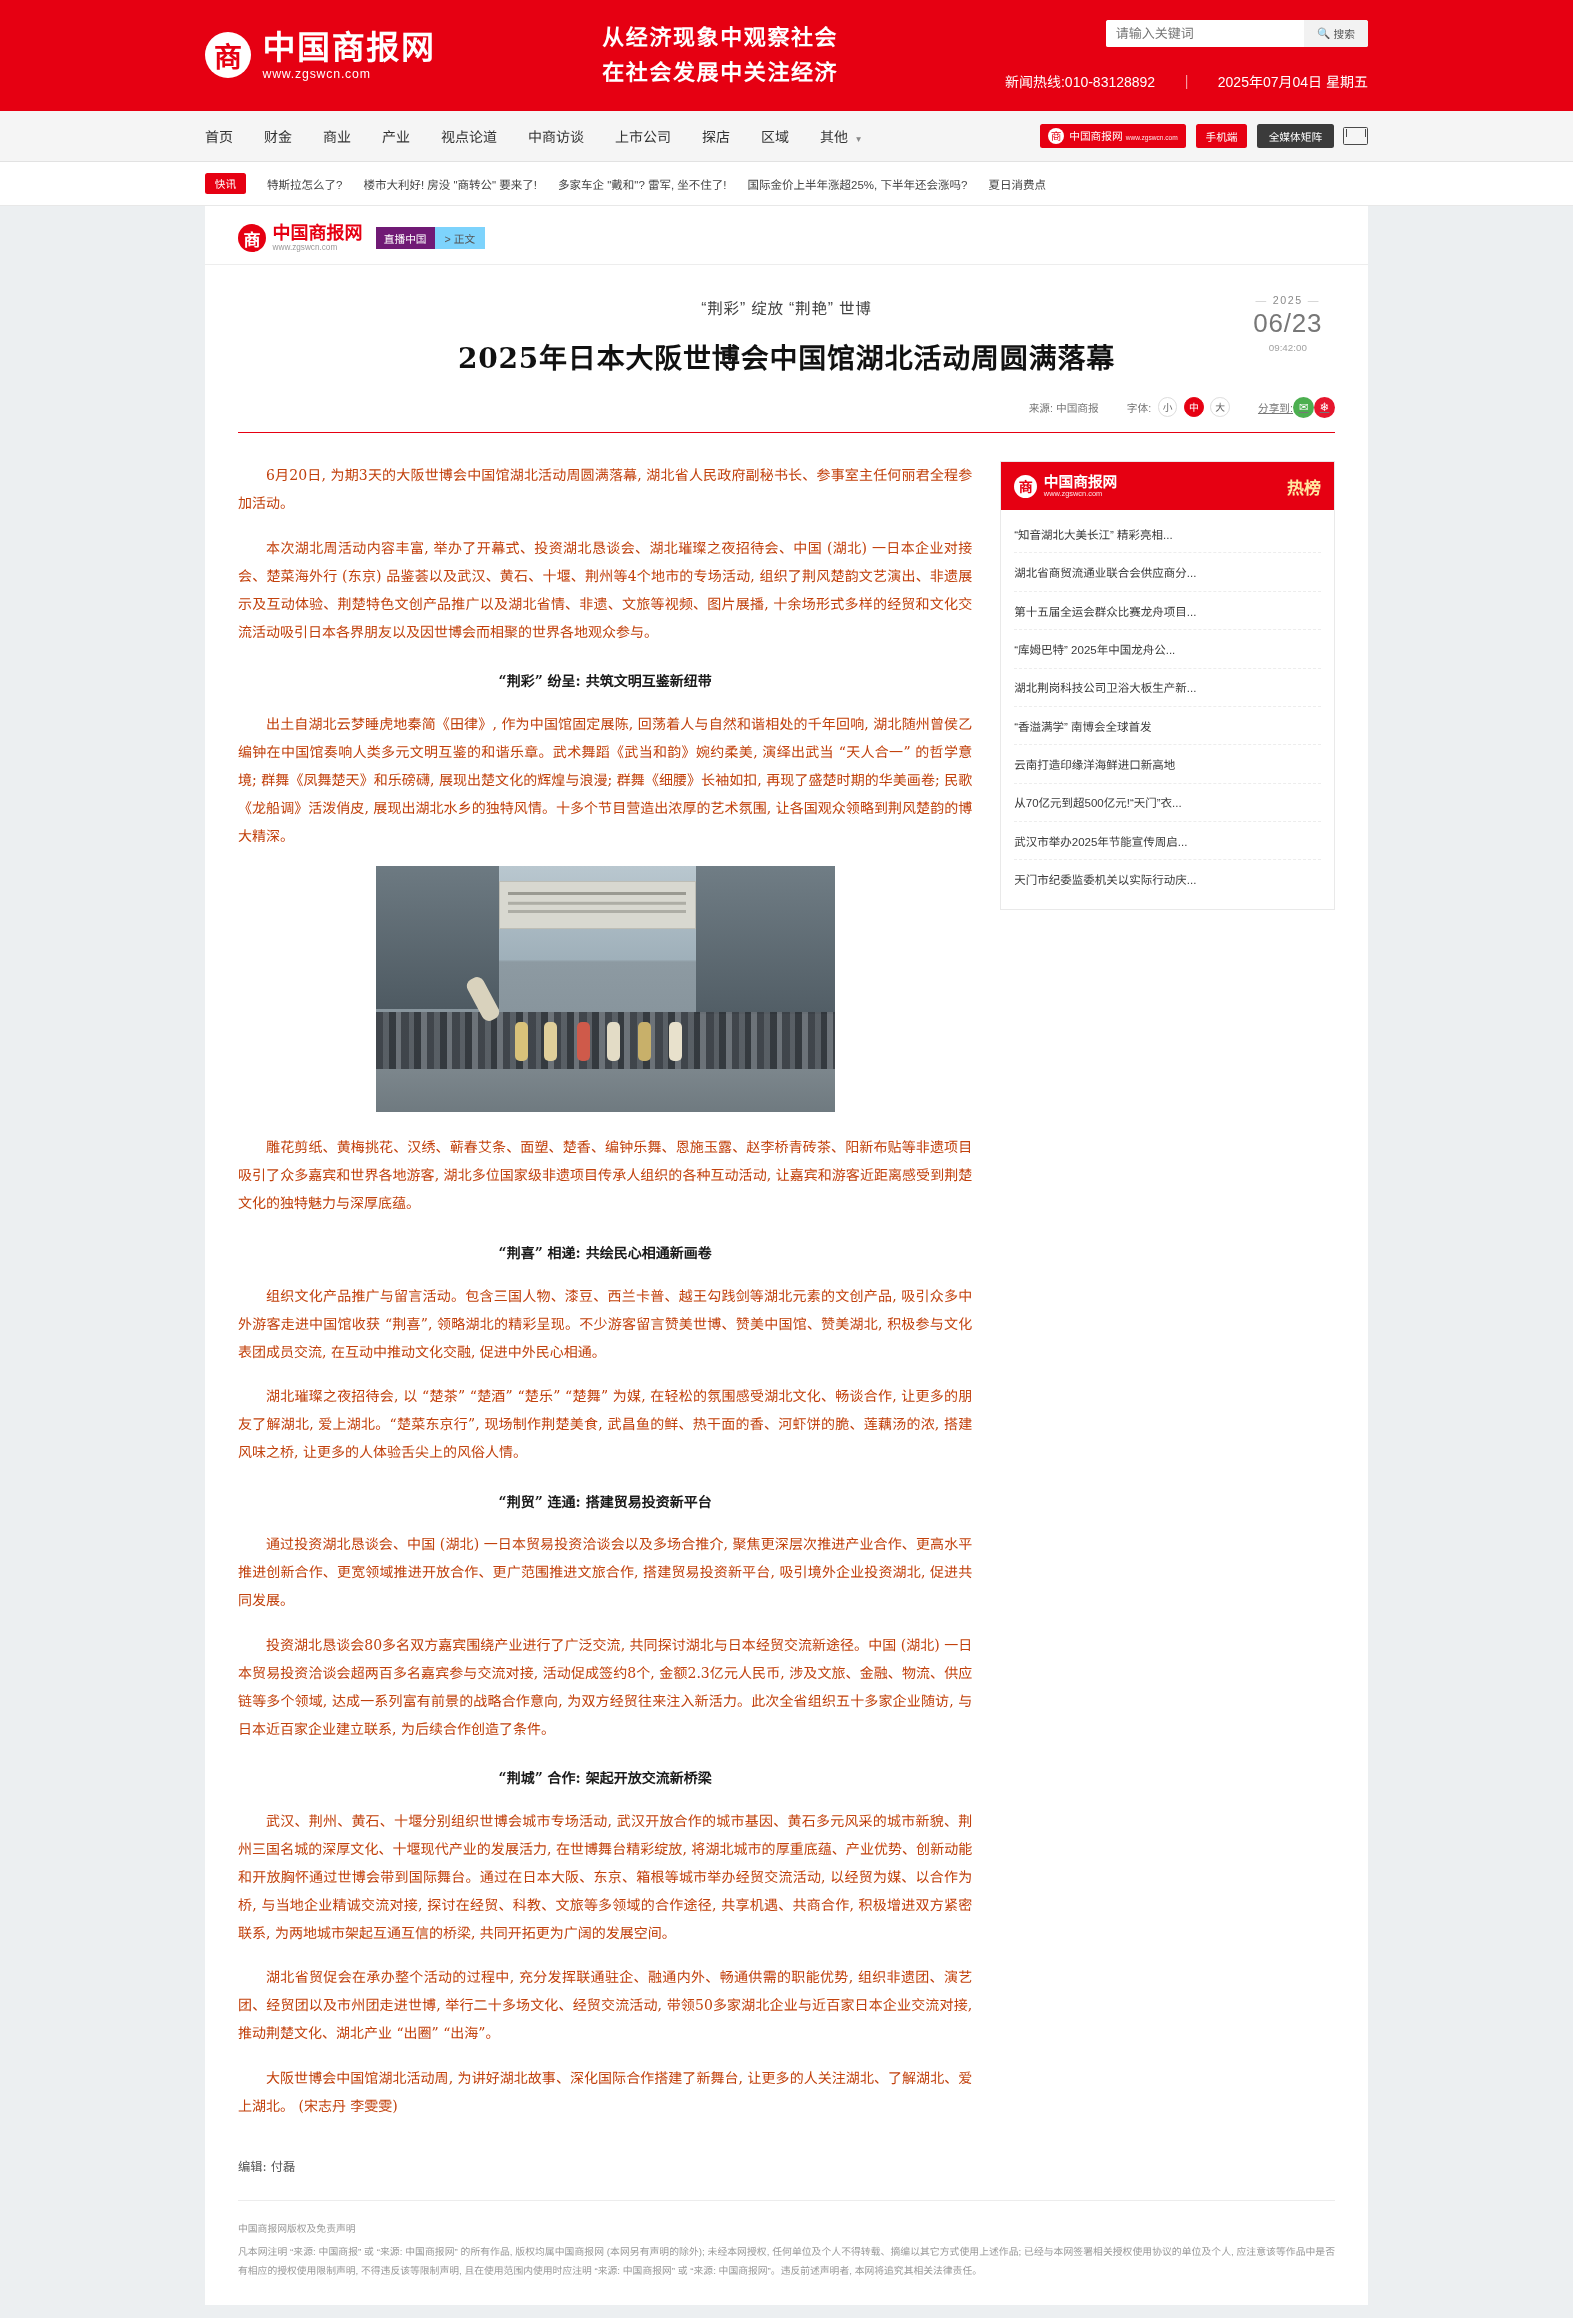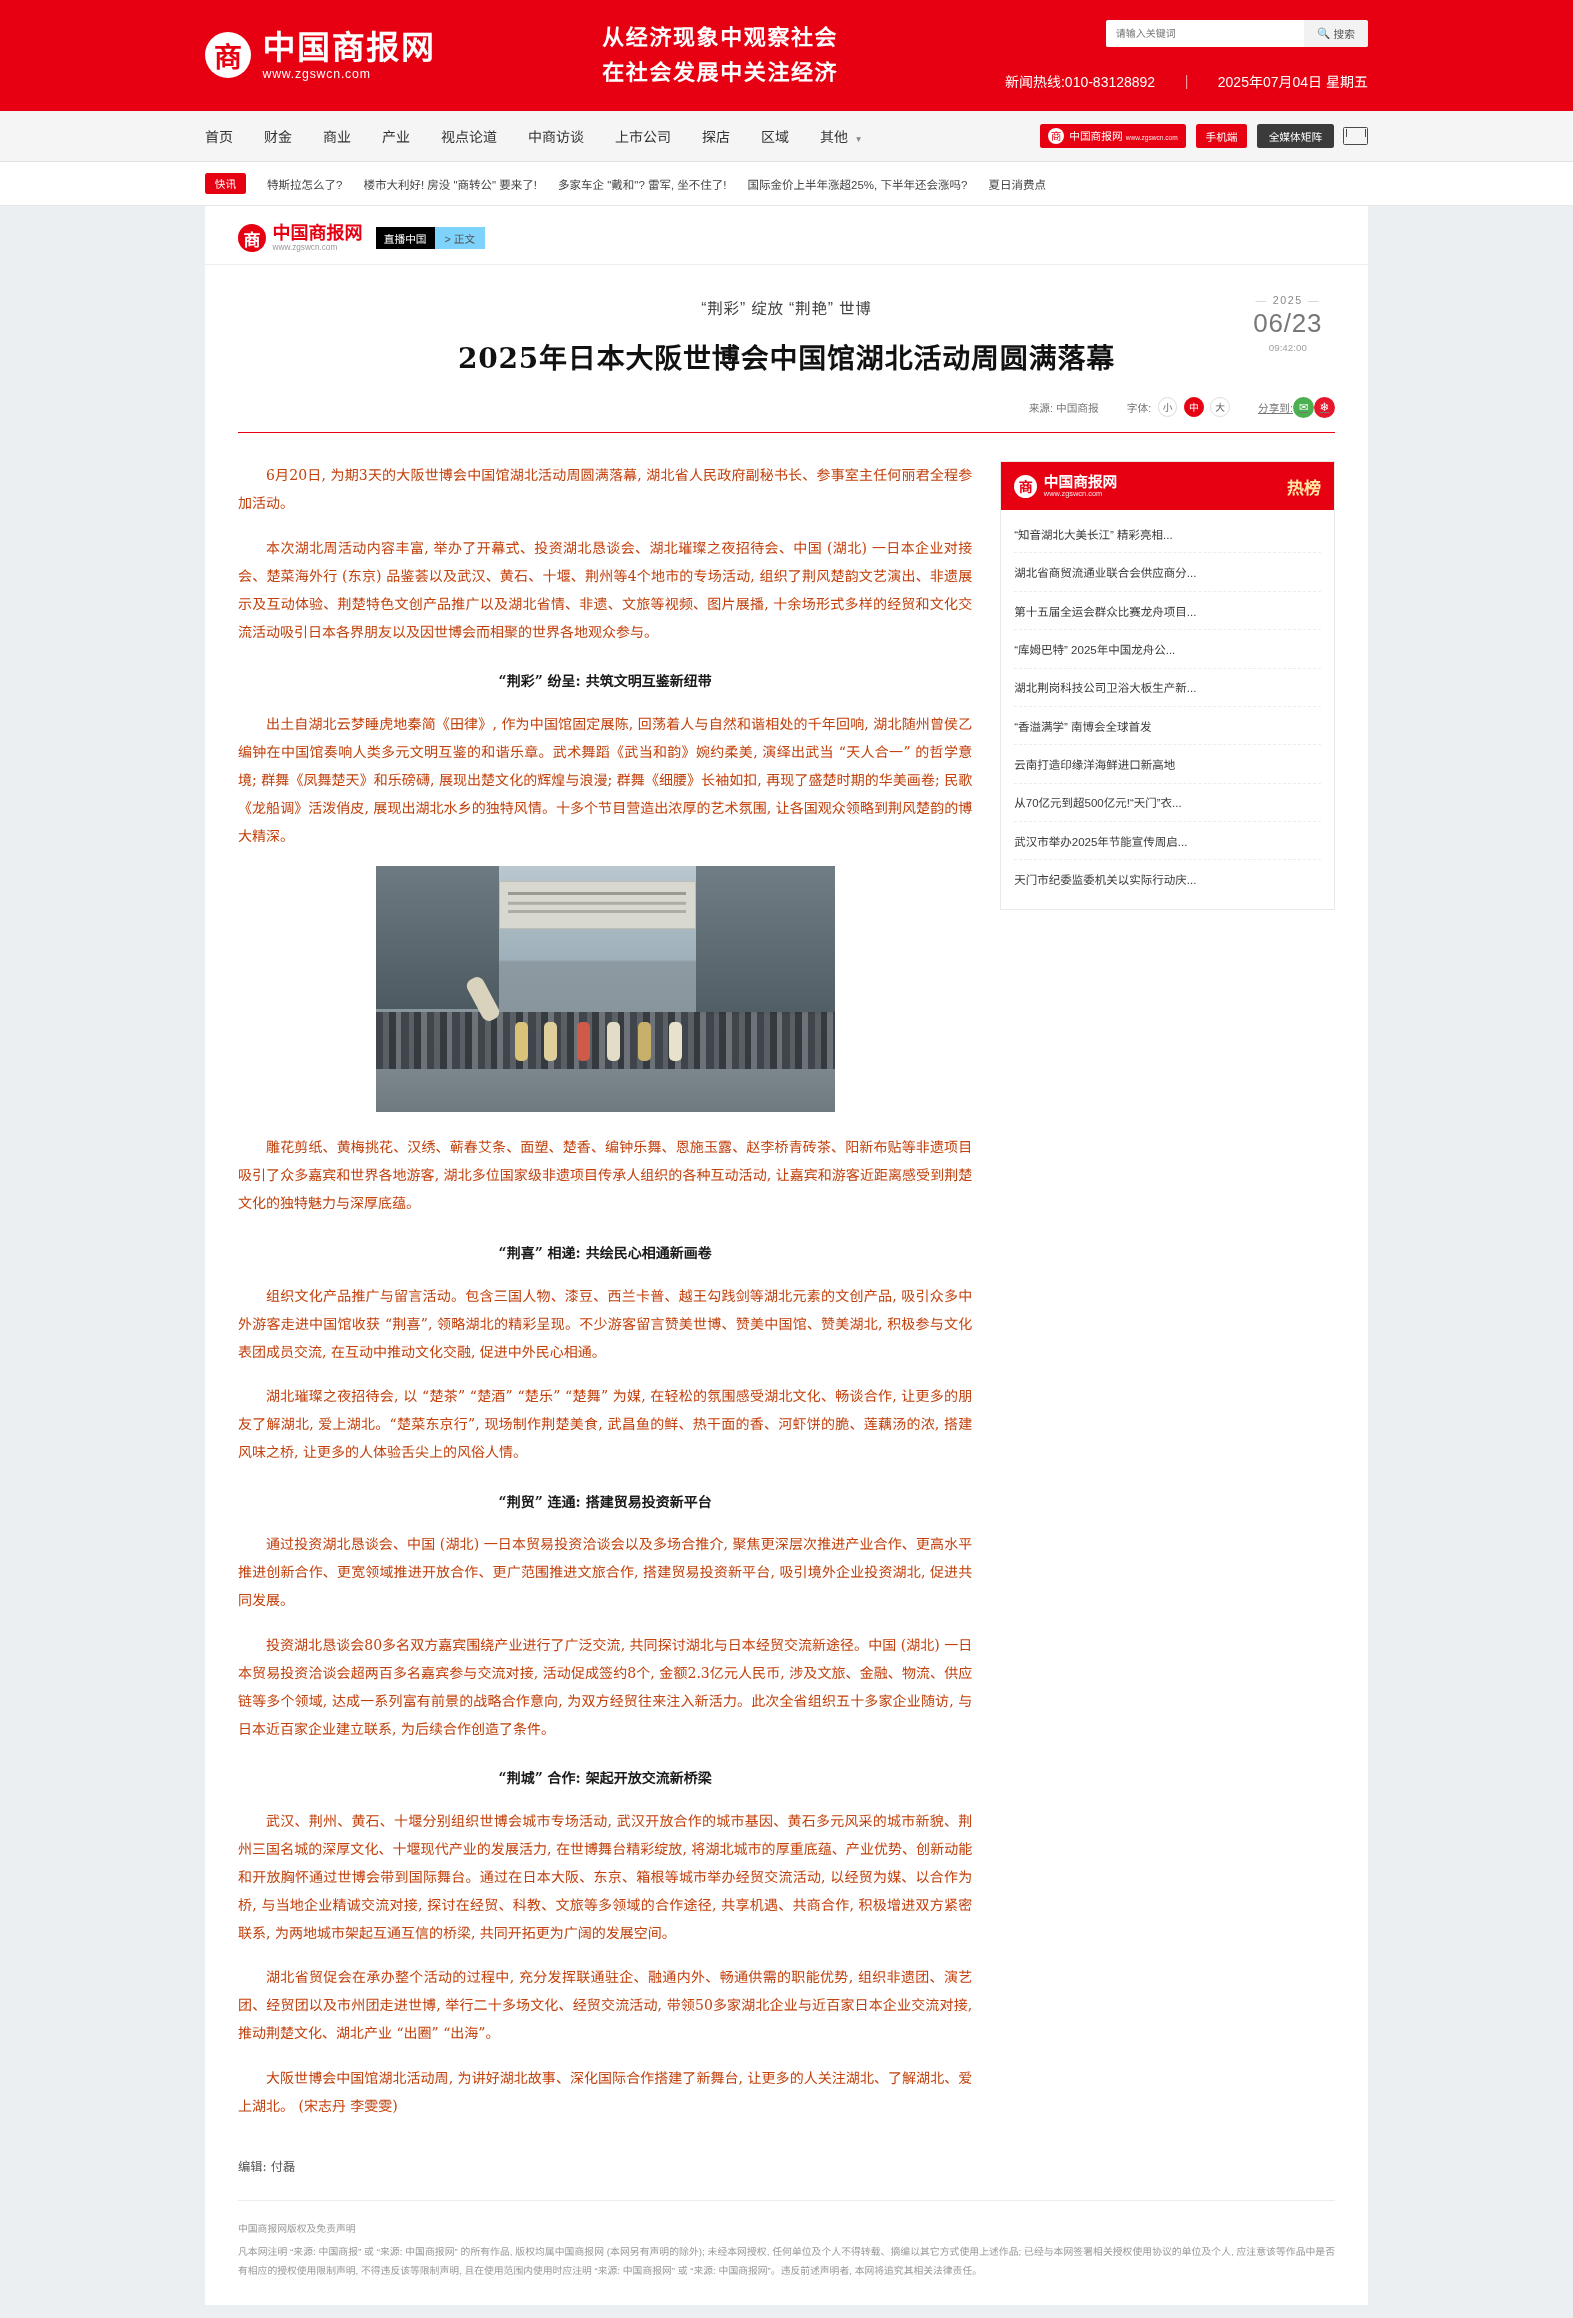--- a/index.html
+++ b/index.html
@@ -46,21 +46,21 @@
 
   .top-right { text-align: right; }
   .search-box {
     display: flex; align-items: center;
     background: #fff; border-radius: 2.5px;
     width: 262px; height: 27px; overflow: hidden;
     margin-left: auto;
   }
   .search-box input {
     border: none; outline: none; flex: 1; height: 100%;
-    padding: 0 9.8px; font-size: 10px; color: #333;
+    padding: 0 9.8px; font-size: 13px; color: #333;
     font-family: "Liberation Sans", sans-serif;
   }
   .search-btn {
     width: 64px; height: 100%; background: #f2f2f2; border: none;
     color: #555; font-size: 10.7px; cursor: pointer;
     display: flex; align-items: center; justify-content: center; gap: 3.3px;
     font-family: "Liberation Sans", sans-serif;
   }
   .top-meta {
     margin-top: 24px; color: #fff; font-size: 14px;
@@ -132,21 +132,21 @@
     display: flex; align-items: center; gap: 13px;
     padding: 18px 33px 11.5px 33px;
     border-bottom: 0.8px solid #ededed;
   }
   .crumb-logo { display: flex; align-items: center; gap: 6.6px; }
   .crumb-logo .logo-mark { width: 28px; height: 28px; font-size: 17px; background: #e60012; color:#fff; }
   .crumb-logo-main { color: #e60012; font-size: 18px; font-weight: bold; font-family: "DejaVu Serif", serif; line-height:1.05;}
   .crumb-logo-sub { color: #999; font-size: 8.2px; }
   .crumb-path { display: flex; align-items: center; font-size: 11.5px; }
   .crumb-live {
-    background: #000000; color: #fff; padding: 3.3px 8.2px; font-size: 10.7px;
+    background: #701a75; color: #fff; padding: 3.3px 8.2px; font-size: 10.7px;
   }
   .crumb-rest { background: #7dd3fc; color: #555; padding: 3.3px 9.8px; font-size: 10.7px; }
 
   .article-head { padding: 31px 33px 0 33px; position: relative; }
   .kicker { text-align: center; font-size: 15.6px; color: #444; letter-spacing: 0.8px; }
   .headline {
     text-align: center; font-size: 28px; font-weight: bold; color: #111;
     margin: 18px 0 0 0; letter-spacing: 0.8px;
     font-family: "DejaVu Serif", serif;
   }

